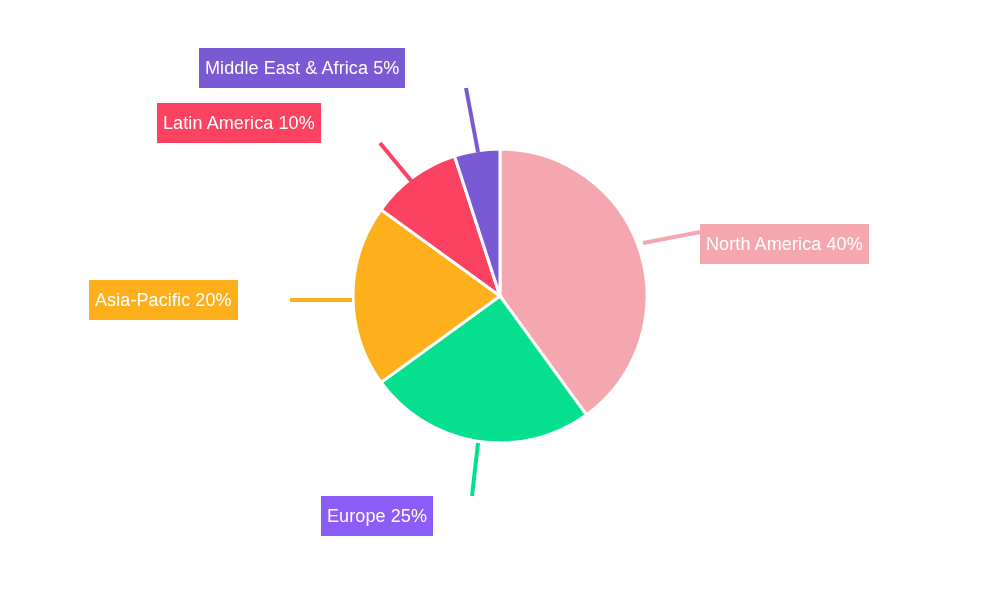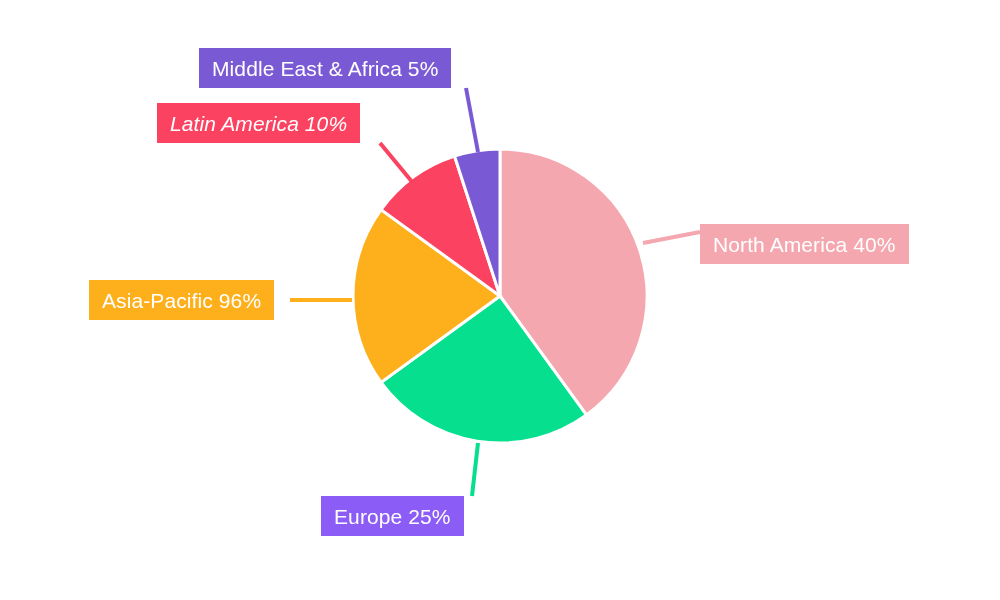--- a/index.html
+++ b/index.html
@@ -22,31 +22,31 @@
     width: 1000px;
     height: 600px;
   }
   .slice-label {
     position: absolute;
     display: flex;
     align-items: center;
     box-sizing: border-box;
     color: #ffffff;
     font-family: "Liberation Sans", sans-serif;
-    font-size: 21px;
+    font-size: 18px;
     line-height: 1;
     letter-spacing: 0.1px;
     white-space: nowrap;
-    padding: 0 13px;
+    padding: 0 6px;
     height: 40px;
   }
   .lbl-north-america { left: 700px; top: 224px; background: #F4A7AF; }
   .lbl-europe        { left: 321px; top: 496px; background: #05DF8E; }
   .lbl-asia-pacific  { left: 89px;  top: 280px; background: #FDB01B; }
-  .lbl-latin-america { left: 157px; top: 103px; background: #FB4260; font-style: italic; }
+  .lbl-latin-america { left: 157px; top: 103px; background: #FB4260; }
   .lbl-mea           { left: 199px; top: 48px;  background: #7A5AD4; }
 </style>
 </head>
 <body>
 
 <div id="canvas">
 
   <svg id="chart-svg" viewBox="0 0 1000 600">
 
     <g>
@@ -64,19 +64,19 @@
       <polyline points="413,183 380,143" fill="none" stroke="#FB4260" stroke-width="4"></polyline>
       <polyline points="478,152 466,88" fill="none" stroke="#7A5AD4" stroke-width="4"></polyline>
     </g>
 
   </svg>
 
   <div class="slice-label lbl-north-america" style="background: rgb(244, 167, 175);">North America 40%</div>
 
   <div class="slice-label lbl-europe" style="background: #8b5cf6;">Europe 25%</div>
 
-  <div class="slice-label lbl-asia-pacific" style="background: rgb(253, 176, 27);">Asia-Pacific 96%</div>
+  <div class="slice-label lbl-asia-pacific" style="background: rgb(253, 176, 27);">Asia-Pacific 20%</div>
 
   <div class="slice-label lbl-latin-america" style="background: rgb(251, 66, 96);">Latin America 10%</div>
 
   <div class="slice-label lbl-mea" style="background: rgb(122, 90, 212);">Middle East &amp; Africa 5%</div>
 
 </div>
 
 </body></html>

